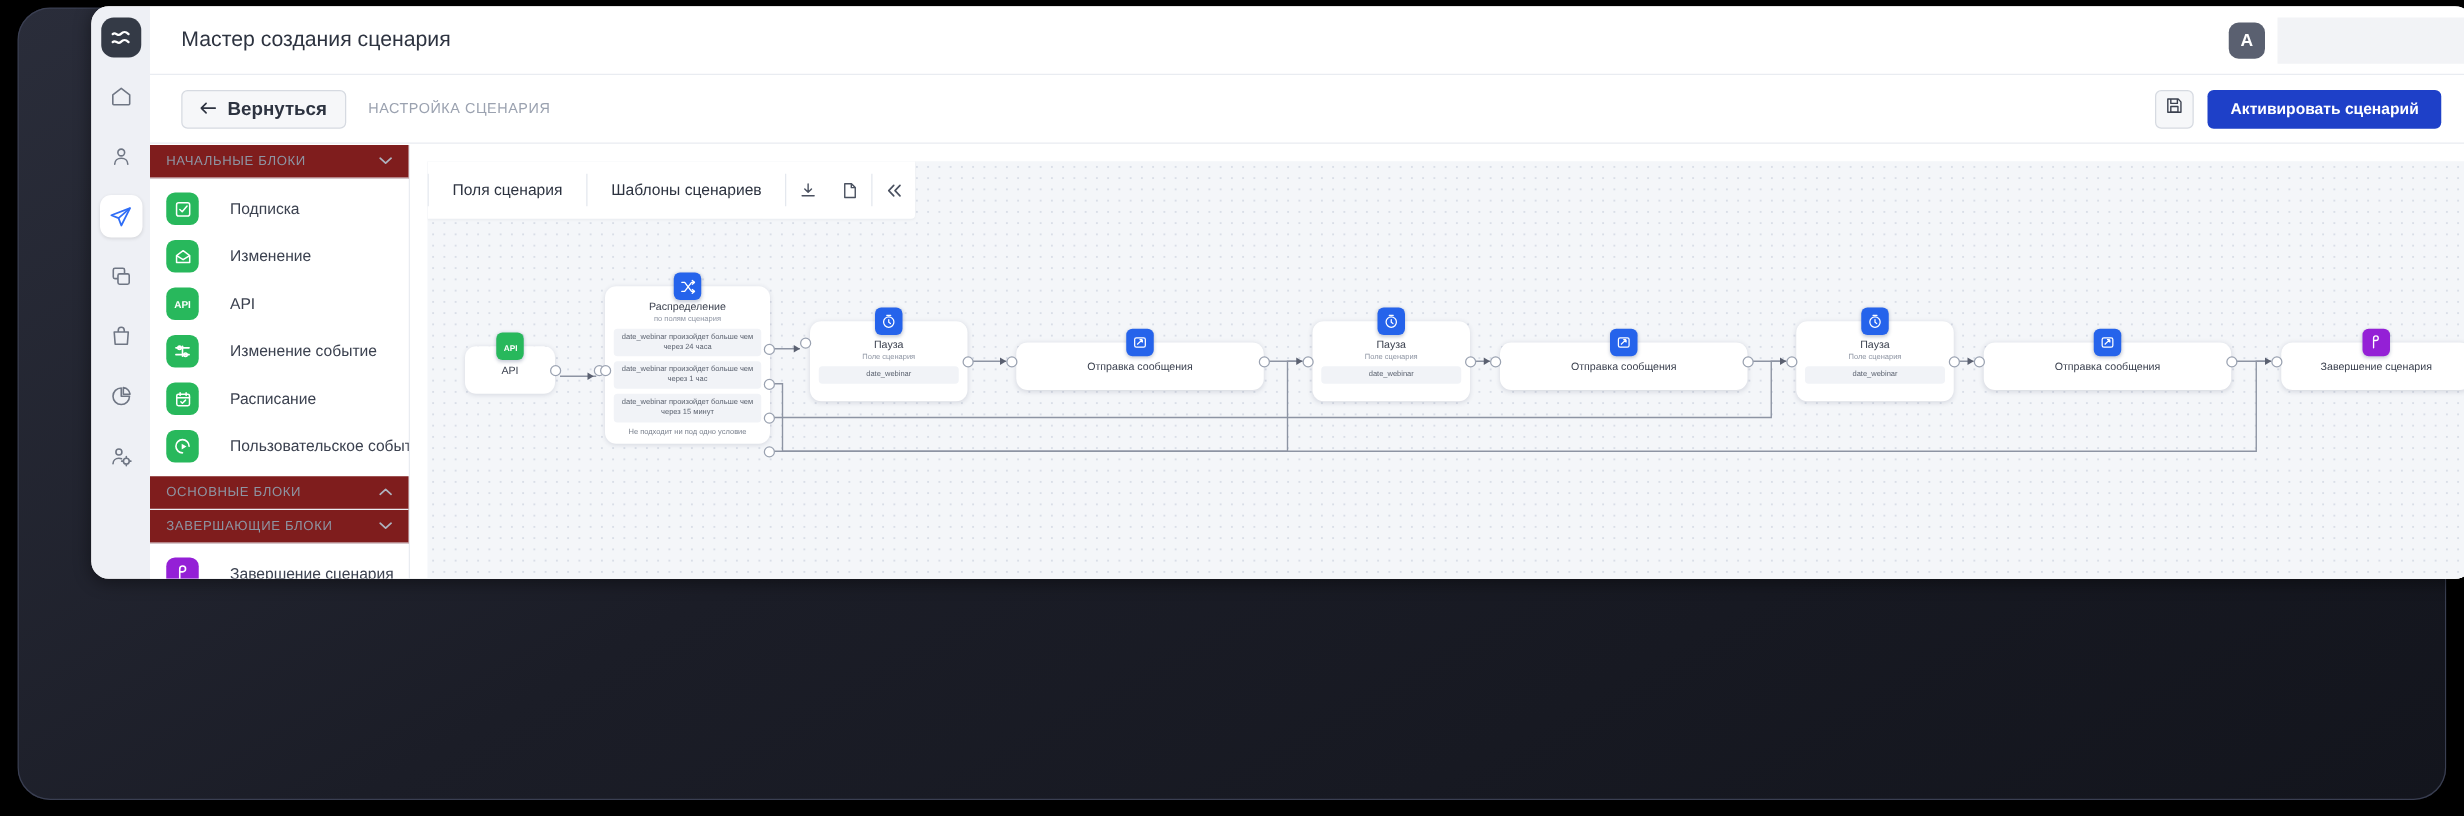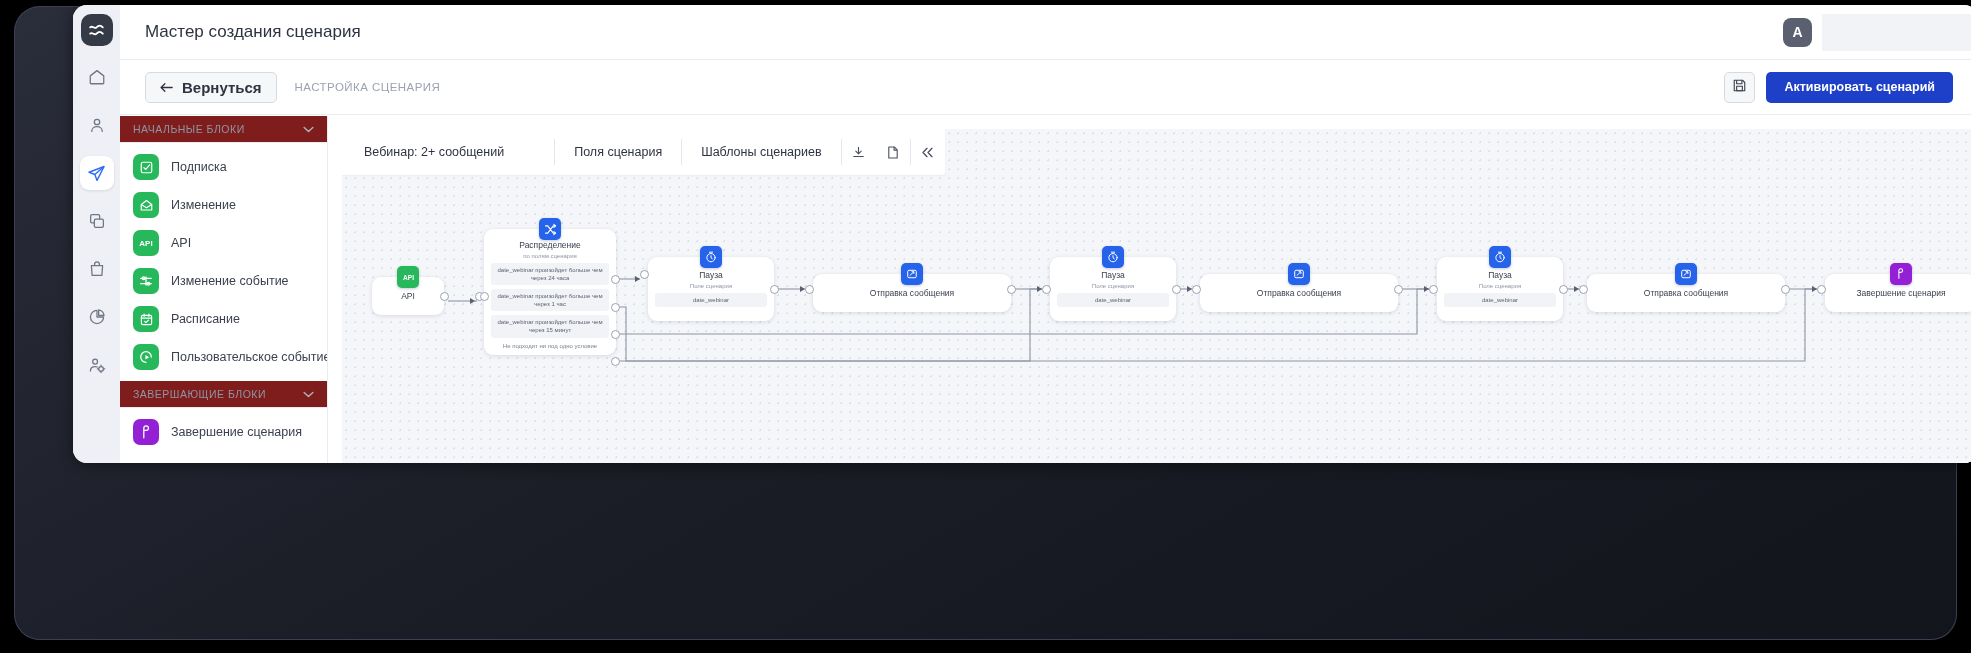--- a/index.html
+++ b/index.html
@@ -98,21 +98,21 @@
 
   
   #palette { width: 208px; background: #fff; border-right: 1px solid #e9ecf1; overflow: hidden; }
   .pal-header {
     height: 27px; background: #7f1d1d; border-bottom: 1px solid #e9ecf1;
     display: flex; align-items: center; padding: 0 13px;
     font-size: 10.5px; letter-spacing: .5px; color: #8e95a3; cursor: pointer;
   }
   .pal-header .chev { margin-left: auto; color: #aeb4c0; }
   .pal-item {
-    height: 38px; display: flex; align-items: center; padding: 0 13px; gap: 12px;
+    height: 38px; display: flex; align-items: center; padding: 0 13px; gap: 25px;
     cursor: pointer;
   }
   .pal-icon {
     width: 26px; height: 26px; border-radius: 7px; flex: 0 0 26px;
     display: flex; align-items: center; justify-content: center;
   }
   .pal-icon.green { background: #28b85c; }
   .pal-icon.purple { background: #9420d6; }
   .pal-label { font-size: 12.5px; color: #3b414f; white-space: nowrap; }
   .pal-items-wrap { padding: 5px 0 5px 0; }
@@ -337,20 +337,28 @@
               <span class="pal-icon green">
                 <svg width="16" height="16" viewBox="0 0 20 20" fill="none" stroke="#fff" stroke-width="1.6" stroke-linecap="round" stroke-linejoin="round">
                   <path d="M16.6 10a6.6 6.6 0 1 0-6.6 6.6"></path>
                     <path d="M9.2 7.4 14 10.3l-4.8 2.9z" fill="#fff" stroke="none"></path>
                 </svg>
               </span>
               <span class="pal-label">Пользовательское событие</span>
             </div>
           </div>
 
+          <div class="pal-header">
+            <span>ОСНОВНЫЕ БЛОКИ</span>
+            <span class="chev">
+              <svg width="11" height="7" viewBox="0 0 12 8" fill="none" stroke="#aeb4c0" stroke-width="1.6" stroke-linecap="round" stroke-linejoin="round">
+                  <path d="M1 6.2 6 1.7l5 4.5"></path>
+                </svg>
+            </span>
+          </div>
 
           <div class="pal-header">
             <span>ЗАВЕРШАЮЩИЕ БЛОКИ</span>
             <span class="chev">
               <svg width="11" height="7" viewBox="0 0 12 8" fill="none" stroke="#aeb4c0" stroke-width="1.6" stroke-linecap="round" stroke-linejoin="round">
                   <path d="M1 1.8 6 6.3l5-4.5"></path>
                 </svg>
             </span>
           </div>
           <div class="pal-items-wrap">
@@ -362,21 +370,20 @@
               </span>
               <span class="pal-label">Завершение сценария</span>
             </div>
           </div>
         </div>
 
         <div id="canvas-area">
           <div id="canvas">
 
             <div id="canvas-toolbar">
-              <div class="tb-cell name">Вебинар: 2+ сообщений</div>
               <div class="tb-sep"></div>
               <div class="tb-cell">Поля сценария</div>
               <div class="tb-sep"></div>
               <div class="tb-cell">Шаблоны сценариев</div>
               <div class="tb-sep"></div>
               <div class="tb-icon">
                 <svg width="15" height="15" viewBox="0 0 20 20" fill="none" stroke="#4a5160" stroke-width="1.5" stroke-linecap="round" stroke-linejoin="round">
                   <path d="M10 3v8.4M6.4 8.2 10 11.8l3.6-3.6M3.6 15.4h12.8"></path>
                 </svg>
               </div>

